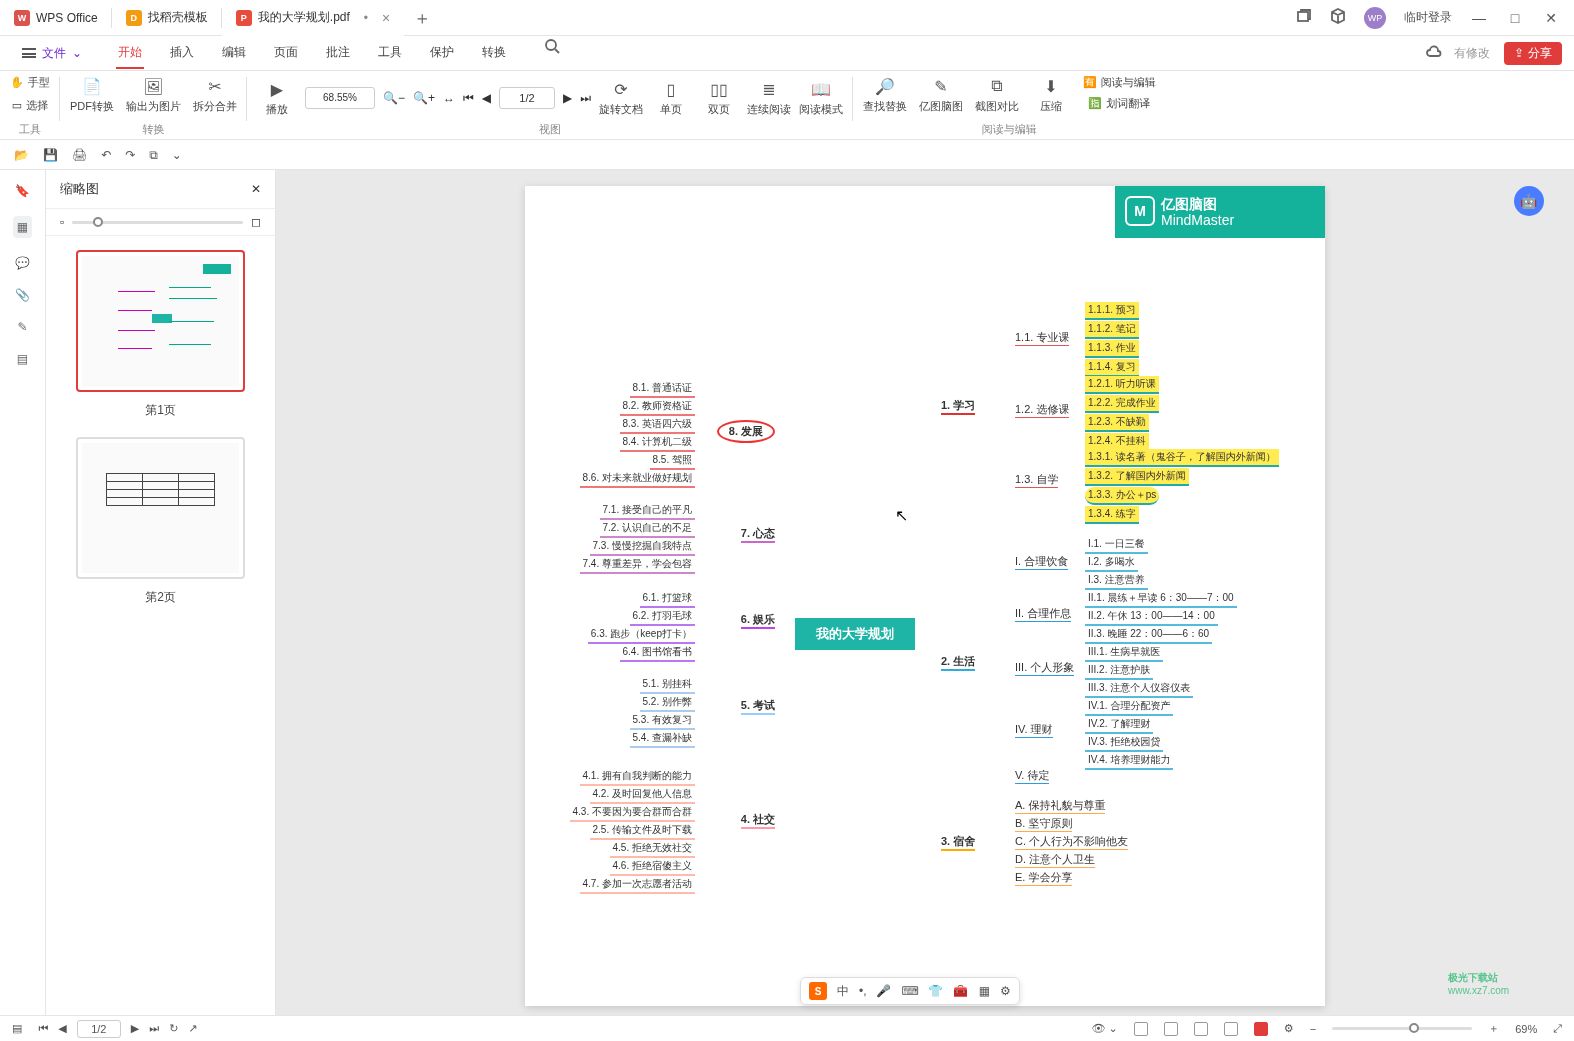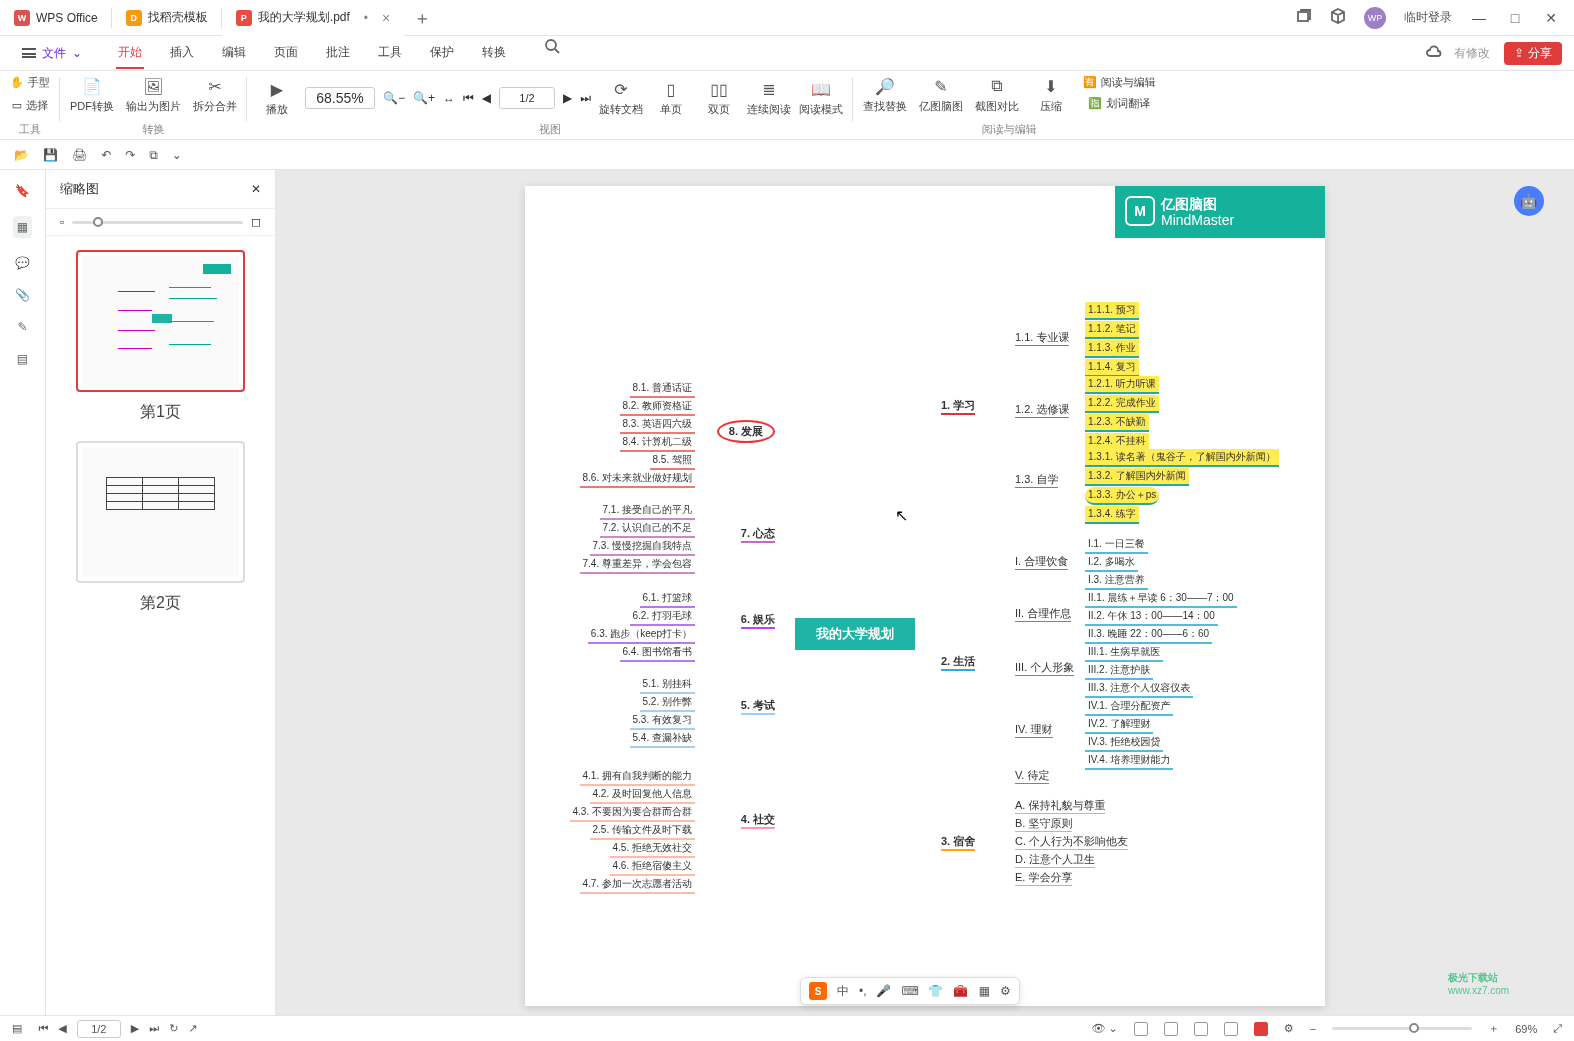--- a/index.html
+++ b/index.html
@@ -36,41 +36,41 @@
 .ribbon { height:70px; border-top:1px solid #e5e5e5; border-bottom:1px solid #e5e5e5; display:flex; background:#fff;}
 .rgroup { display:flex; flex-direction:column; align-items:center; padding:4px 10px 2px; position:relative;}
 .rgroup::after{content:"";position:absolute;right:0;top:6px;bottom:18px;width:1px;background:#e0e0e0;}
 .rgroup:last-child::after{display:none;}
 .rbtns { display:flex; gap:12px; flex:1; align-items:flex-start;}
 .rbtn { display:flex; flex-direction:column; align-items:center; gap:2px; min-width:40px; color:#444;cursor:default;}
 .rbtn .ic { width:22px; height:22px; display:flex; align-items:center; justify-content:center; font-size:16px; color:#555;}
 .rbtn .lbl { font-size:11px; white-space:nowrap;}
 .rlabel { font-size:11px; color:#888; margin-top:2px;}
 .hbtn{display:flex;align-items:center;gap:4px;font-size:11px;color:#444;}
-.zbox{width:70px;height:22px;border:1px solid #ccc;border-radius:3px;text-align:center;line-height:20px;font-size:14px;}
+.zbox{width:70px;height:22px;border:1px solid #ccc;border-radius:3px;text-align:center;line-height:20px;font-size:10px;}
 .pgbox{width:56px;height:22px;border:1px solid #ccc;border-radius:3px;text-align:center;line-height:20px;font-size:11px;}
 
 
 .qrow{height:30px;display:flex;align-items:center;gap:14px;padding:0 14px;border-bottom:1px solid #e5e5e5;color:#555;}
 
 
 .workspace{position:absolute;top:170px;left:0;right:0;bottom:26px;display:flex;background:#f3f3f3;}
 .rail{width:46px;background:#fff;border-right:1px solid #e5e5e5;display:flex;flex-direction:column;align-items:center;gap:18px;padding-top:14px;color:#666;}
 .rail .on{background:#eef0f2;border-radius:4px;padding:4px;}
 .thumbpane{width:230px;background:#fff;border-right:1px solid #e5e5e5;display:flex;flex-direction:column;}
 .thumb-hd{display:flex;align-items:center;padding:10px 14px;gap:10px;}
 .thumb-hd .ttl{font-size:13px;font-weight:500;flex:1;}
 .thumb-sl{display:flex;align-items:center;gap:8px;padding:6px 14px;border-top:1px solid #eee;border-bottom:1px solid #eee;}
 .thumb-sl .track{flex:1;height:3px;background:#ddd;position:relative;border-radius:2px;}
 .thumb-sl .knob{position:absolute;left:12%;top:-4px;width:10px;height:10px;background:#fff;border:2px solid #888;border-radius:50%;}
 .thumbs{flex:1;overflow:auto;padding:14px 30px;}
 .thumb-card{border:2px solid #e13c3c;border-radius:4px;padding:4px;margin-bottom:10px;cursor:pointer;}
 .thumb-card.inactive{border-color:#ddd;}
 .thumb-img{width:100%;height:130px;background:#fafafa;position:relative;overflow:hidden;}
-.thumb-lbl{text-align:center;font-size:16px;color:#444;margin:8px 0 18px;}
+.thumb-lbl{text-align:center;font-size:12px;color:#444;margin:8px 0 18px;}
 .mini-mm{position:absolute;inset:8px;}
 .mini-center{position:absolute;left:44%;top:44%;width:20px;height:9px;background:#1fb5a6;}
 .mini-l{position:absolute;height:1px;background:#c0b;left:20%;}
 .mini-r{position:absolute;height:1px;background:#0a8;left:56%;}
 .tb1{border:1px solid #444;width:70%;margin:30px auto;font-size:5px;border-collapse:collapse;}
 .tb1 td{border:1px solid #444;height:8px;}
 
 .pageview{flex:1;overflow:auto;background:#e9e9e9;position:relative;display:flex;justify-content:center;padding:16px 0;}
 .page{width:800px;background:#fff;box-shadow:0 2px 8px rgba(0,0,0,.15);position:relative;min-height:820px;}
 .brand{position:absolute;right:0;top:0;width:210px;height:52px;background:#14b19b;color:#fff;display:flex;align-items:center;padding-left:46px;gap:10px;font-size:14px;}

